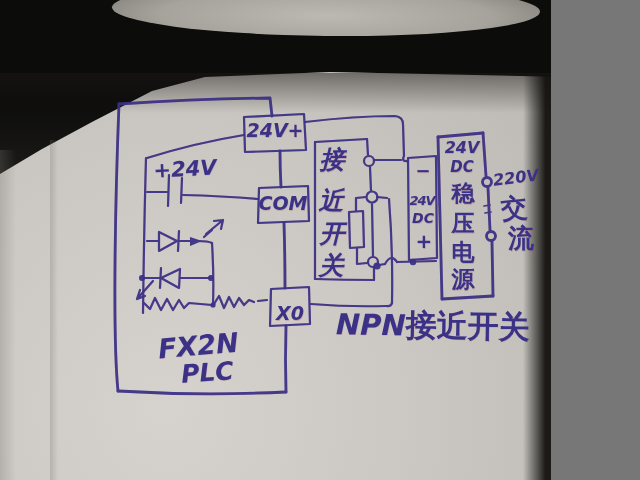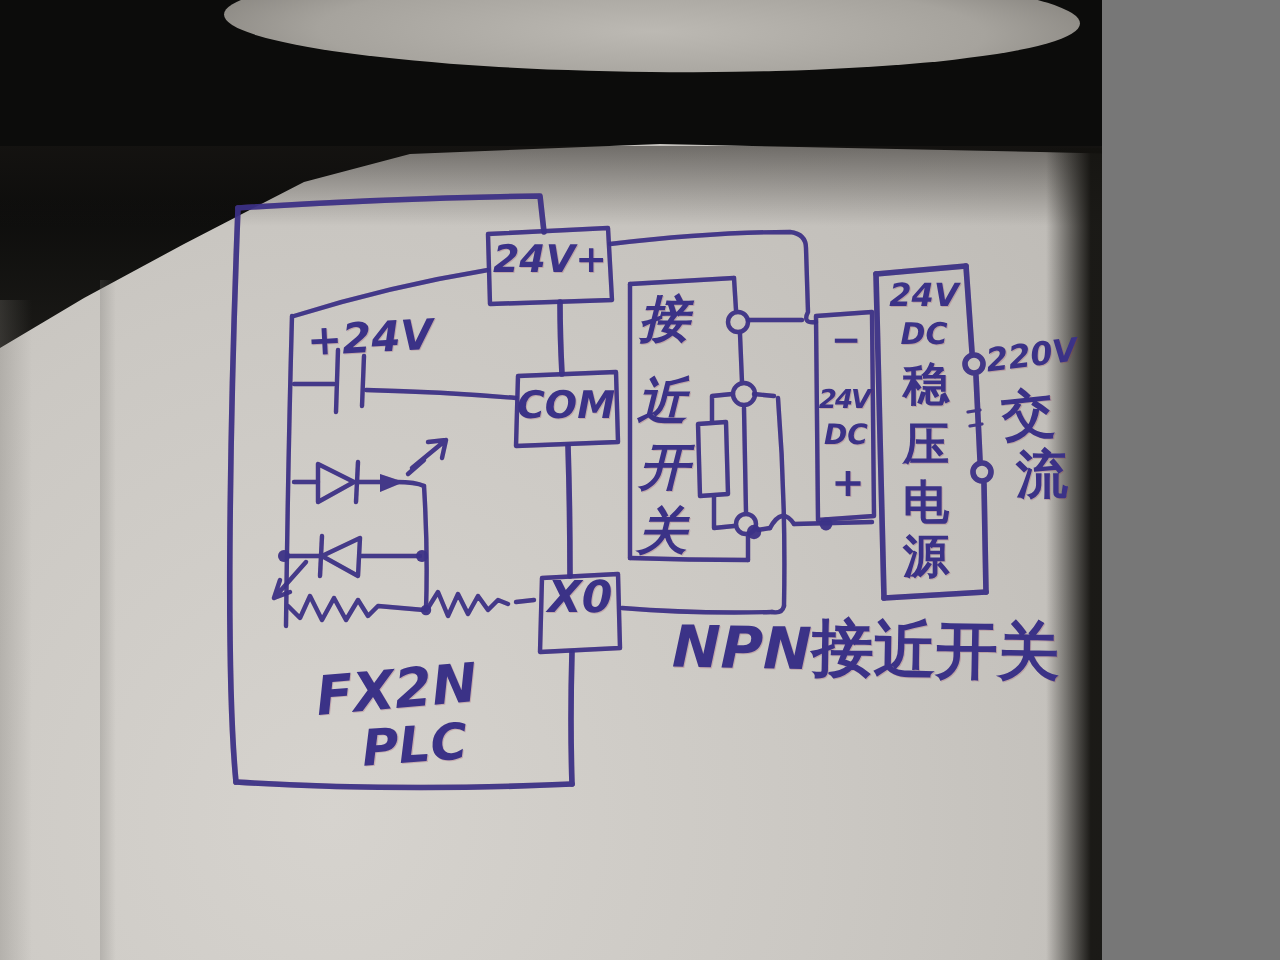--- a/index.html
+++ b/index.html
@@ -159,21 +159,21 @@
       <circle class="dot" cx="142" cy="278" r="3"></circle>
       <circle class="dot" cx="211" cy="278" r="3"></circle>
       <circle class="dot" cx="213" cy="305" r="2.6"></circle>
       <circle class="dot" cx="377" cy="266" r="3.6"></circle>
       <circle class="dot" cx="413" cy="262" r="3.2"></circle>
     </g>
   </svg>
 
   <div class="lbl" style="left:244px;top:121px;width:62px;font-size:19px;">24V+</div>
   <div class="lbl" style="left:258px;top:194px;width:50px;font-size:19px;">COM</div>
-  <div class="lbl" style="left:271px;top:289px;width:38px;font-size:22px;">X0</div>
+  <div class="lbl" style="left:271px;top:304px;width:38px;font-size:19px;">X0</div>
   <div class="lbl" style="left:147px;top:159px;width:76px;font-size:21px;transform:rotate(-3deg);">+24V</div>
   <div class="lbl" style="left:158px;top:332px;font-size:27px;transform:rotate(-5deg);">FX2N</div>
   <div class="lbl" style="left:181px;top:360px;font-size:25px;transform:rotate(-4deg);">PLC</div>
 
   <div class="lbl" style="left:317px;top:147px;width:30px;font-size:25px;">接</div>
   <div class="lbl" style="left:316px;top:188px;width:30px;font-size:25px;">近</div>
   <div class="lbl" style="left:317px;top:221px;width:30px;font-size:25px;">开</div>
   <div class="lbl" style="left:316px;top:253px;width:30px;font-size:25px;">关</div>
 
   <div class="lbl" style="left:336px;top:310px;transform:rotate(1deg);">

